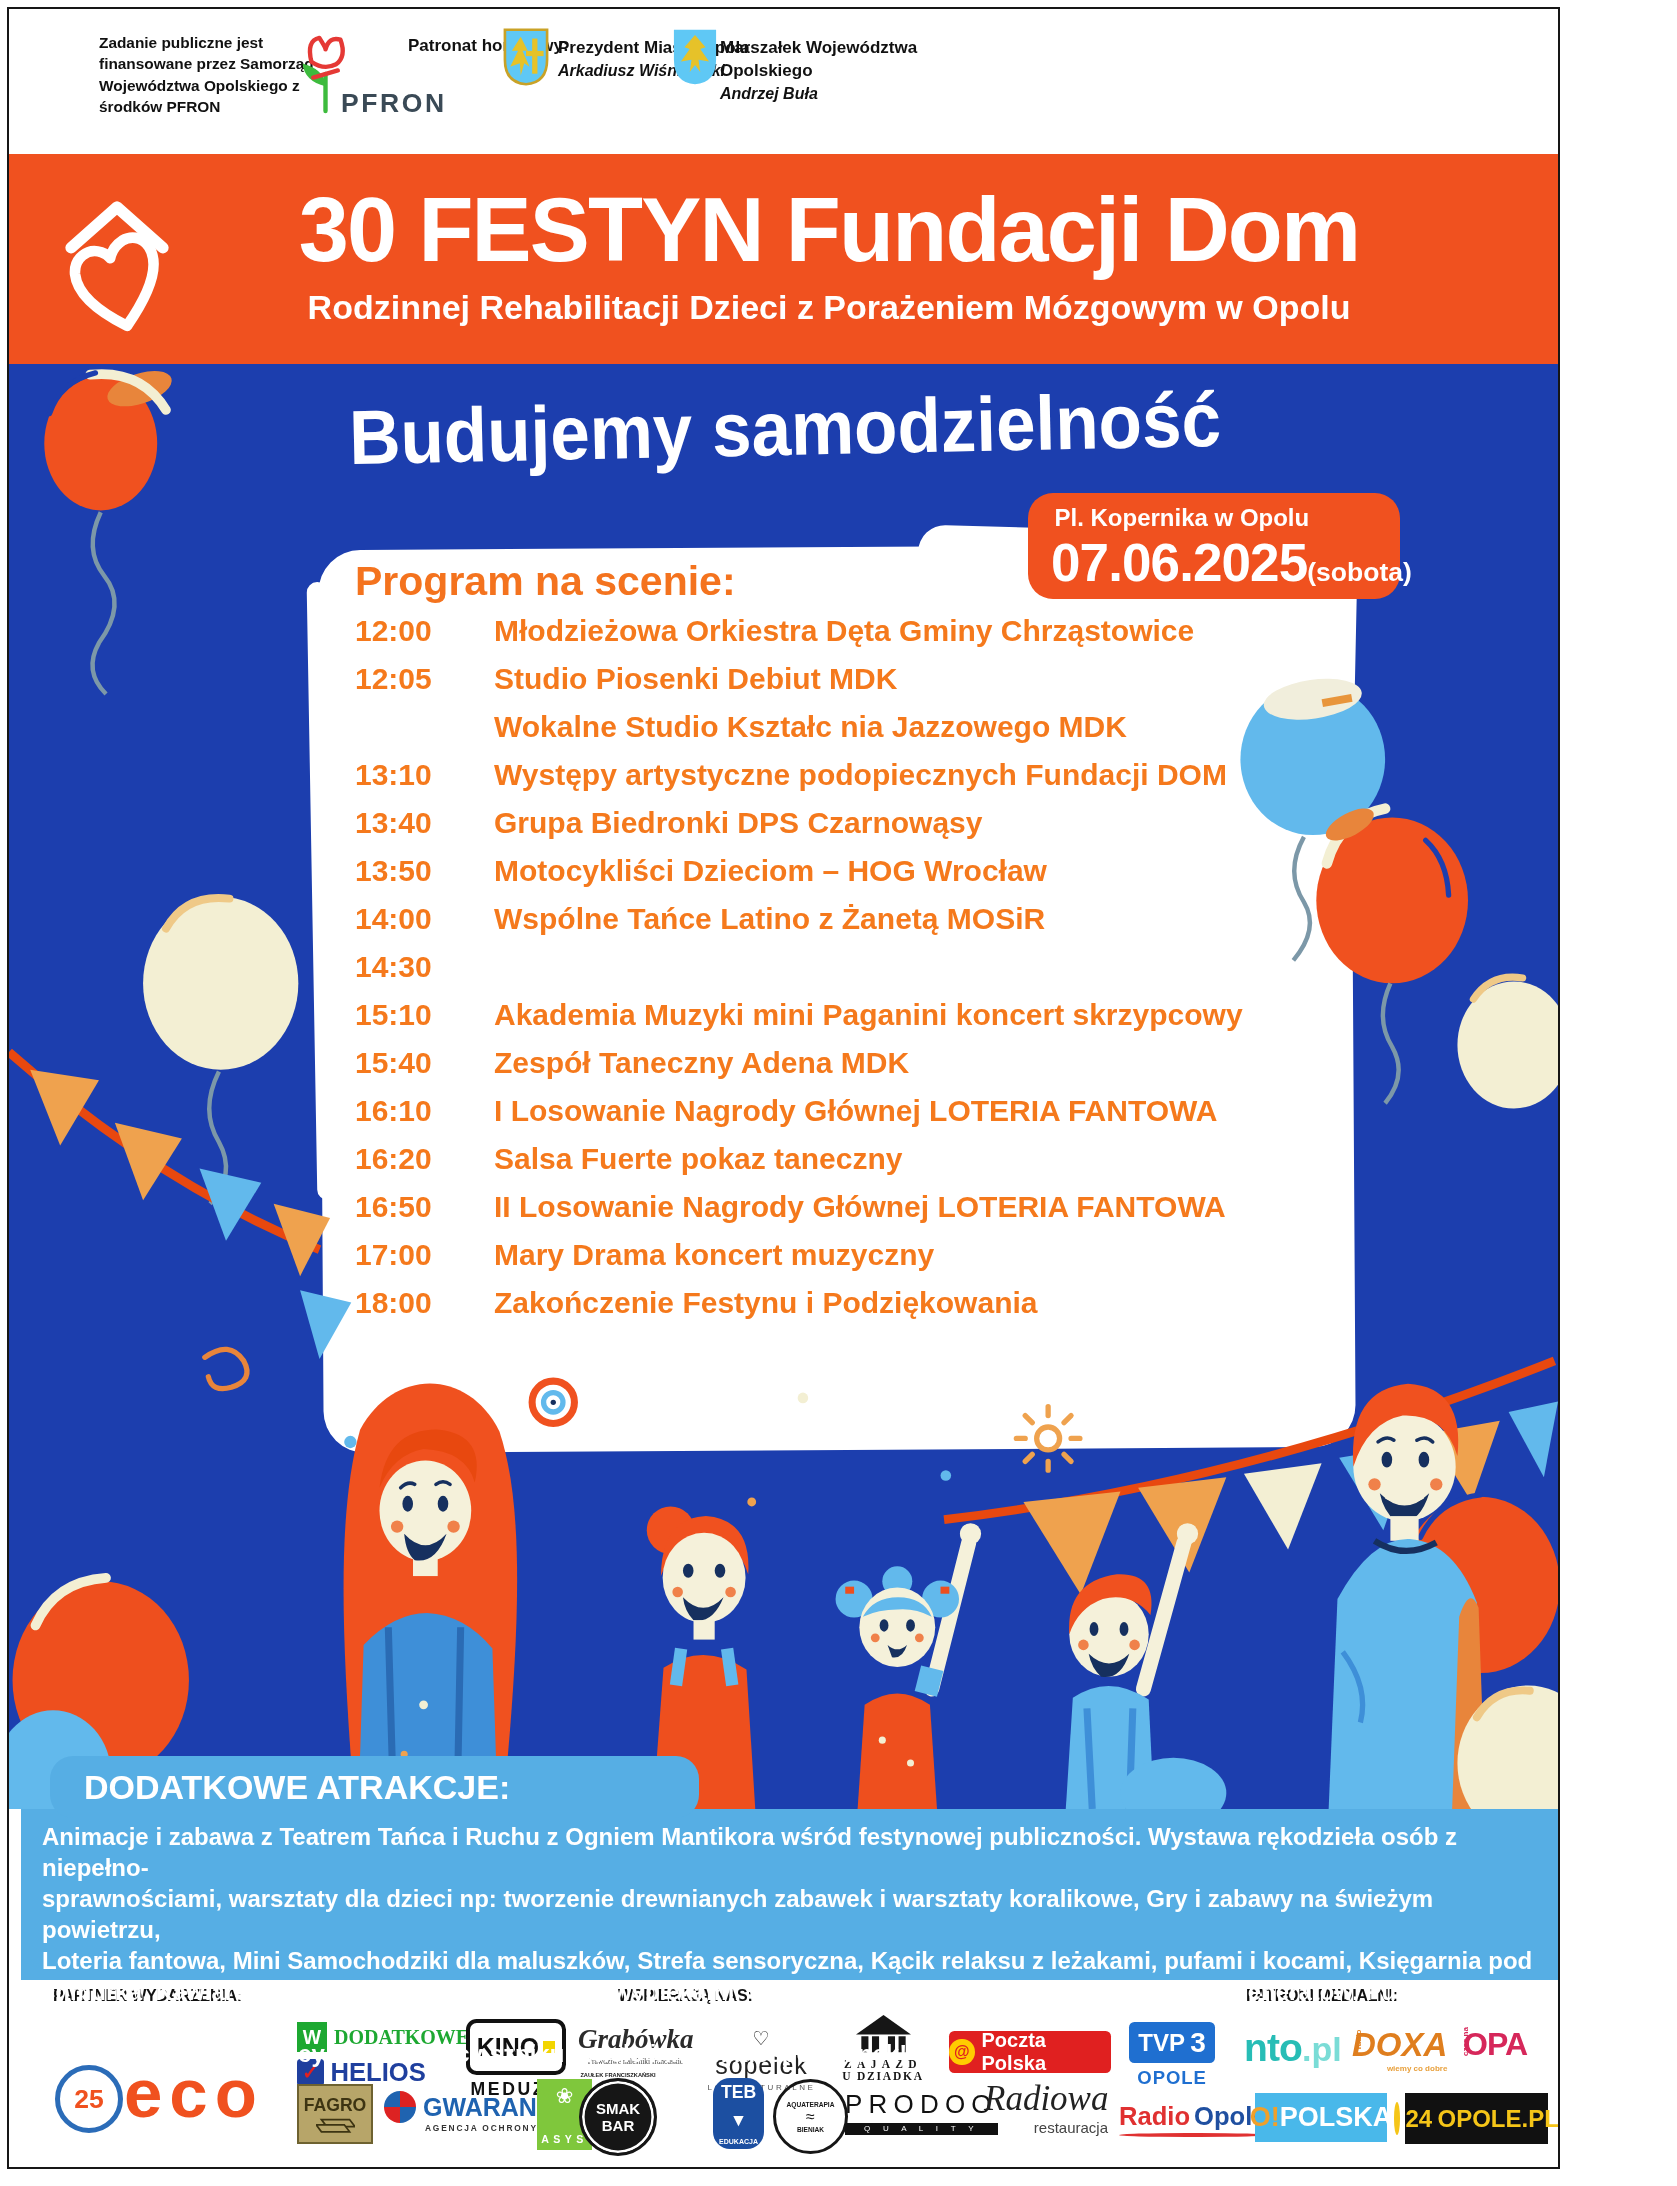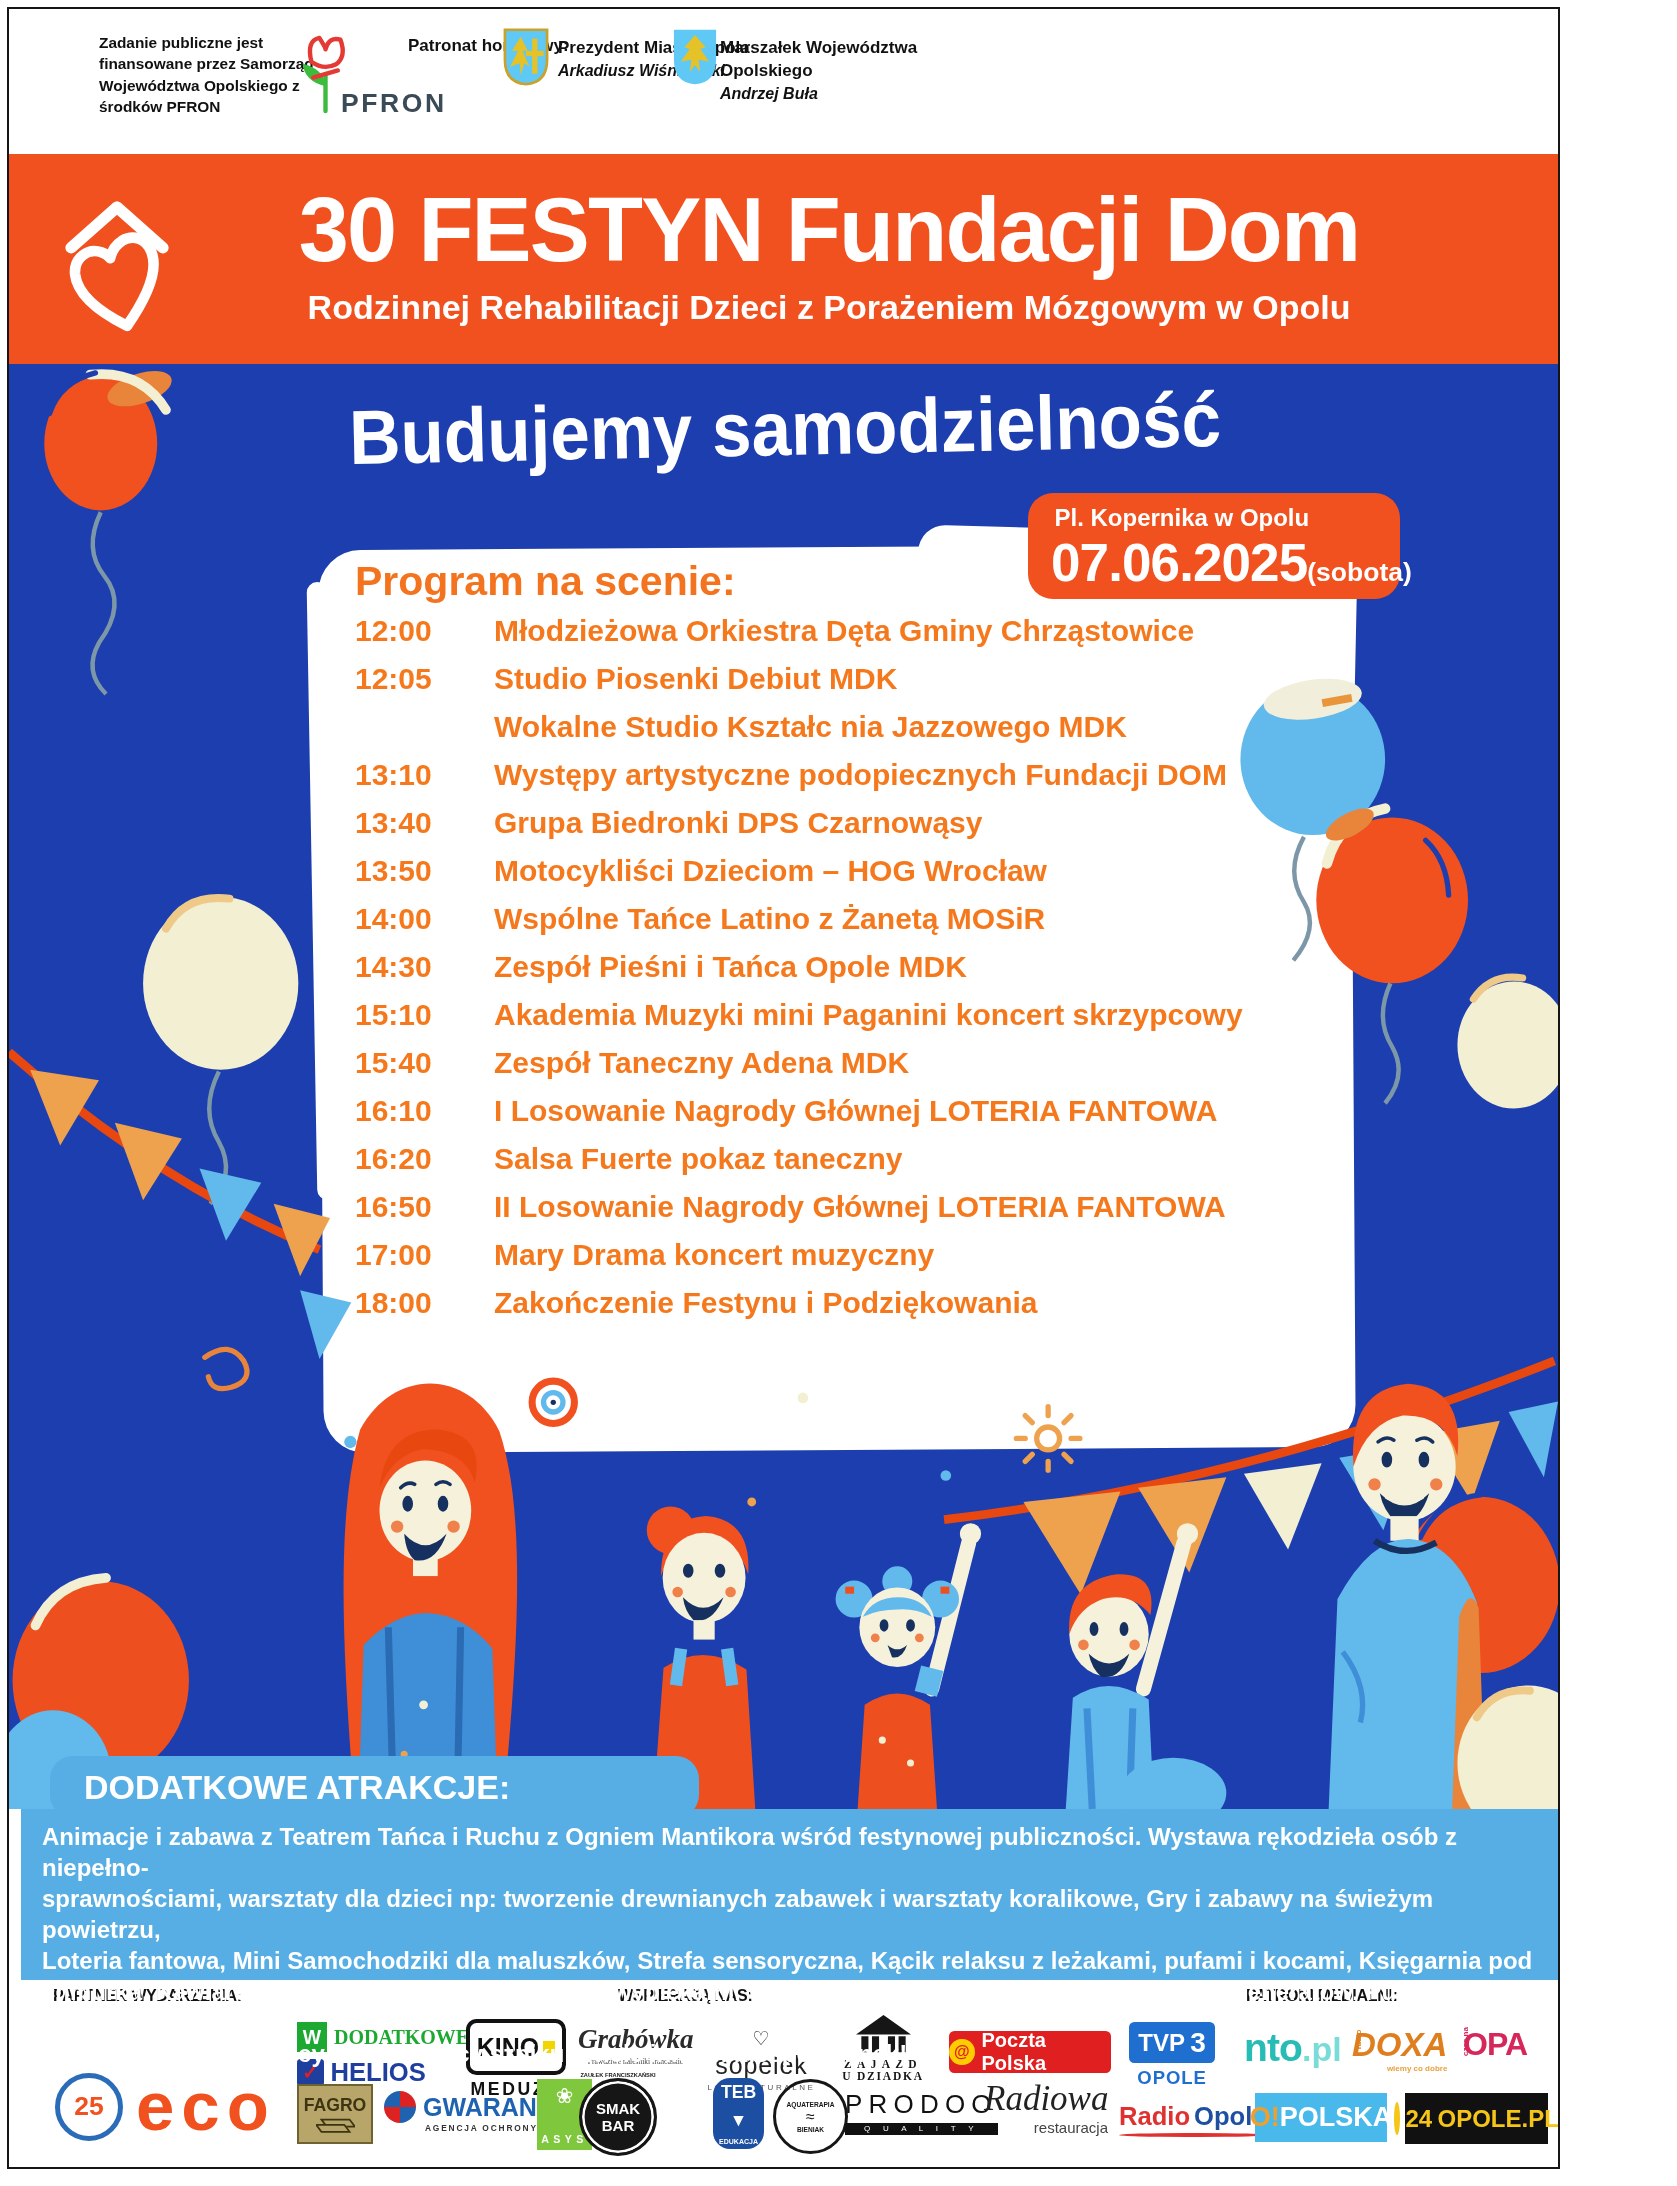--- a/index.html
+++ b/index.html
@@ -373,21 +373,20 @@
     <div class="prow">
           <span class="ptime">13:50</span>
           <span class="ptitle">Motocykliści Dzieciom – HOG Wrocław</span>
         </div>
     <div class="prow">
           <span class="ptime">14:00</span>
           <span class="ptitle">Wspólne Tańce Latino z Żanetą MOSiR</span>
         </div>
     <div class="prow">
           <span class="ptime">14:30</span>
-          <span class="ptitle">Zespół Pieśni i Tańca Opole MDK</span>
         </div>
     <div class="prow">
           <span class="ptime">15:10</span>
           <span class="ptitle">Akademia Muzyki mini Paganini koncert skrzypcowy</span>
         </div>
     <div class="prow">
           <span class="ptime">15:40</span>
           <span class="ptitle">Zespół Taneczny Adena MDK</span>
         </div>
     <div class="prow">
@@ -423,21 +422,21 @@
       <div>chmurką, Kawiarenka z pyszną kawą, lemoniadą i wypiekami, Wata cukrowa, Popcorn, Pyszności dla Wegeneratów, Punkt medyczny,</div>
       <div>Pokaz pierwszej pomocy, Punkt dawcy szpiku i wiele innych niespodzianek!</div>
     </div>
   </div>
 
   <div class="footer">
     <div class="flabel" style="left:44px;">PARTNER WYDARZENIA:</div>
     <div class="flabel" style="left:609px;">WSPIERAJĄ NAS:</div>
     <div class="flabel" style="left:1237px;">PATRONI MEDIALNI:</div>
 
-    <div class="logo" style="left:46px;top:87px;display:flex;align-items:center;gap:13px;">
+    <div class="logo" style="left:46px;top:74px;display:flex;align-items:flex-end;gap:1px;">
       <div class="eco-circle">25</div>
       <div class="eco-name">eco</div>
     </div>
 
     <div class="logo" style="left:288px;top:42px;display:flex;align-items:center;">
       <span class="wege-ic">W</span>
       <span class="serif" style="color:#1DA831;font-weight:bold;font-size:20px;">DODATKOWE</span>
     </div>
     <div class="logo" style="left:288px;top:78px;display:flex;align-items:center;gap:7px;">
       <span style="width:26.5px;height:26.5px;background:#1F3F9E;color:#E02020;font-weight:bold;display:inline-flex;align-items:center;justify-content:center;font-size:19.4px;border-radius:3.5px;">✓</span>

